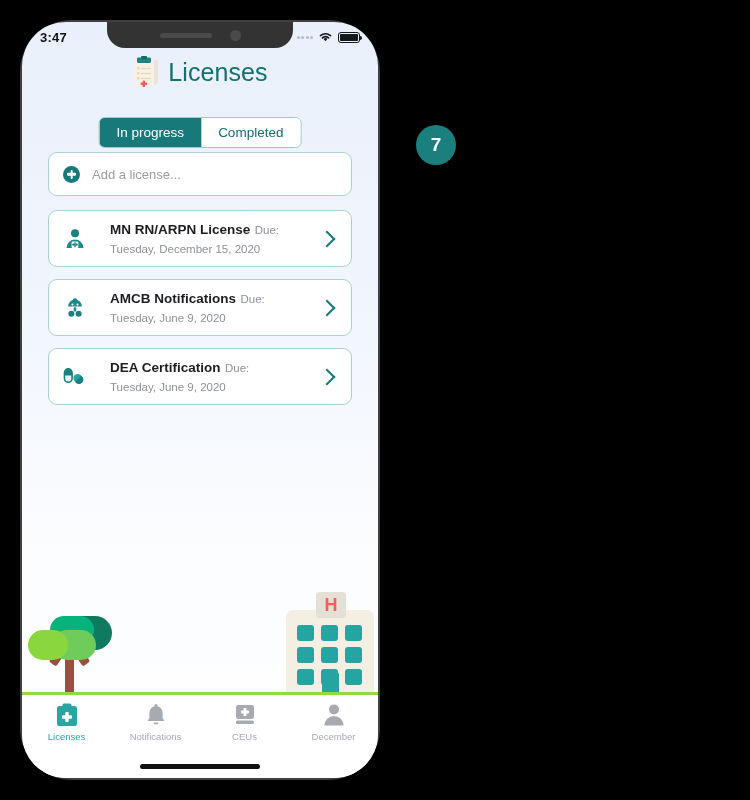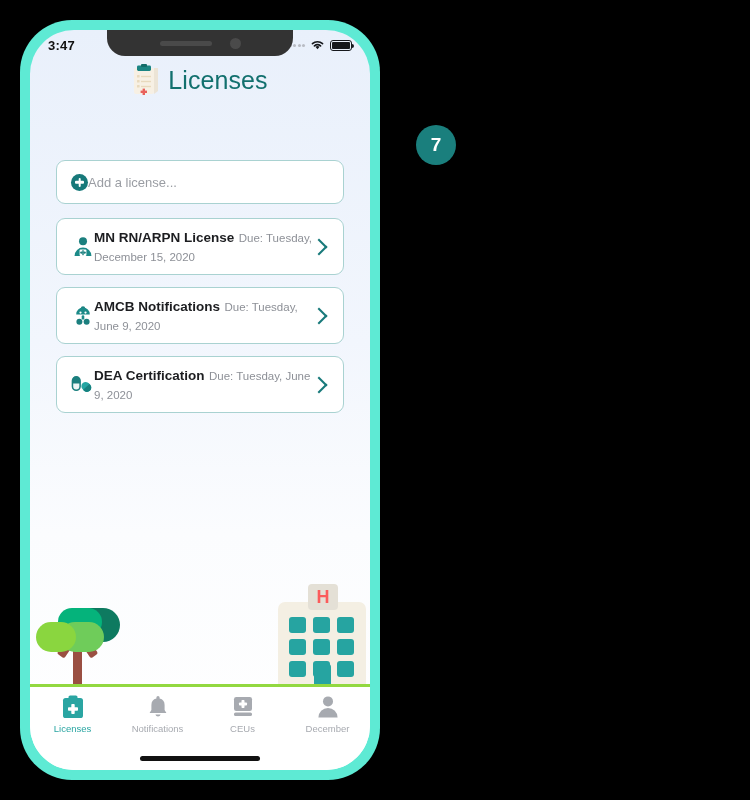--- a/index.html
+++ b/index.html
@@ -15,24 +15,24 @@
     overflow: hidden;
   }
 
   
   #phone-frame {
     position: absolute;
     left: 20px;
     top: 20px;
     width: 360px;
     height: 760px;
-    background: #5eead4;
+    background: #404040;
     border-radius: 52px;
     box-sizing: border-box;
-    padding: 10px;
+    padding: 2px;
   }
   #phone-screen {
     position: relative;
     width: 100%;
     height: 100%;
     background: linear-gradient(180deg, #e9f0fb 0%, #f2f6fd 42%, #fbfcfe 68%, #ffffff 100%);
     border-radius: 44px;
     overflow: hidden;
   }
 
@@ -186,20 +186,21 @@
     background: #ffffff;
     border: 1px solid #a9d2d1;
     border-radius: 9px;
     box-sizing: border-box;
     display: flex;
     align-items: center;
   }
   #add-license-field {
     height: 44px;
     padding: 0 14px;
+    gap: 12px;
     margin-bottom: 14px;
     cursor: text;
   }
   .plus-circle {
     width: 17px;
     height: 17px;
     border-radius: 50%;
     background: #17797a;
     position: relative;
     flex: 0 0 auto;
@@ -222,21 +223,21 @@
     height: 2.6px; width: 9px;
   }
   #add-license-placeholder {
     font-size: 13px;
     color: #9a9da3;
   }
 
   .license-item {
     height: 57px;
     padding: 0 12px 0 14px;
-    gap: 0;
+    gap: 24px;
     margin-bottom: 12px;
     cursor: pointer;
   }
   .license-icon {
     flex: 0 0 auto;
     width: 23px;
     height: 23px;
     display: flex;
     align-items: center;
     justify-content: center;
@@ -435,20 +436,24 @@
         <rect x="5" y="21" width="2.6" height="2.6" rx="0.6" fill="#e8d9bd"></rect>
         <rect x="9" y="11.8" width="10" height="1.4" fill="#e8d9bd"></rect>
         <rect x="9" y="16.8" width="10" height="1.4" fill="#e8d9bd"></rect>
         <rect x="9" y="21.8" width="10" height="1.4" fill="#e8d9bd"></rect>
         <rect x="10.6" y="24.6" width="2.4" height="6.4" fill="#e8615c"></rect>
         <rect x="8.6" y="26.6" width="6.4" height="2.4" fill="#e8615c"></rect>
       </svg>
       <div id="app-title">Licenses</div>
     </div>
 
+    <div id="segmented-control">
+      <div class="seg-tab active">In progress</div>
+      <div class="seg-tab">Completed</div>
+    </div>
 
     <div id="content-list">
 
       <div class="card" id="add-license-field">
         <span class="plus-circle"></span>
         <span id="add-license-placeholder">Add a license...</span>
       </div>
 
       <div class="card license-item">
         <span class="license-icon">

